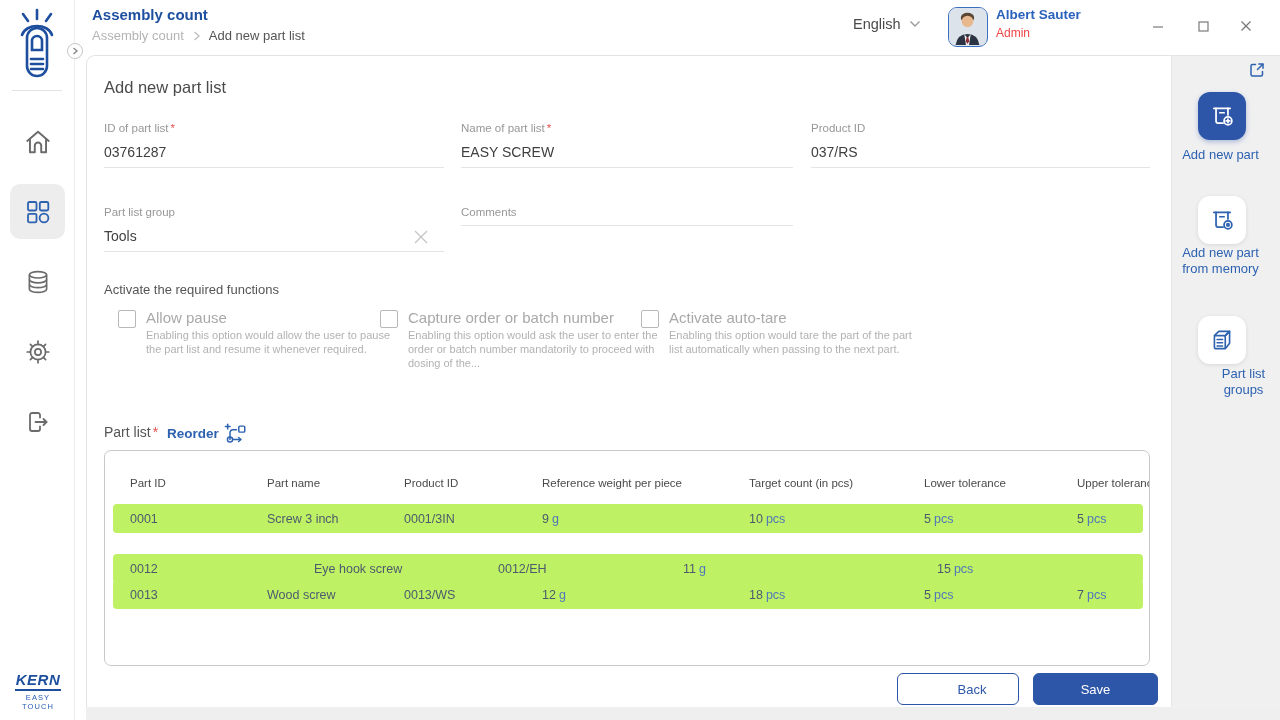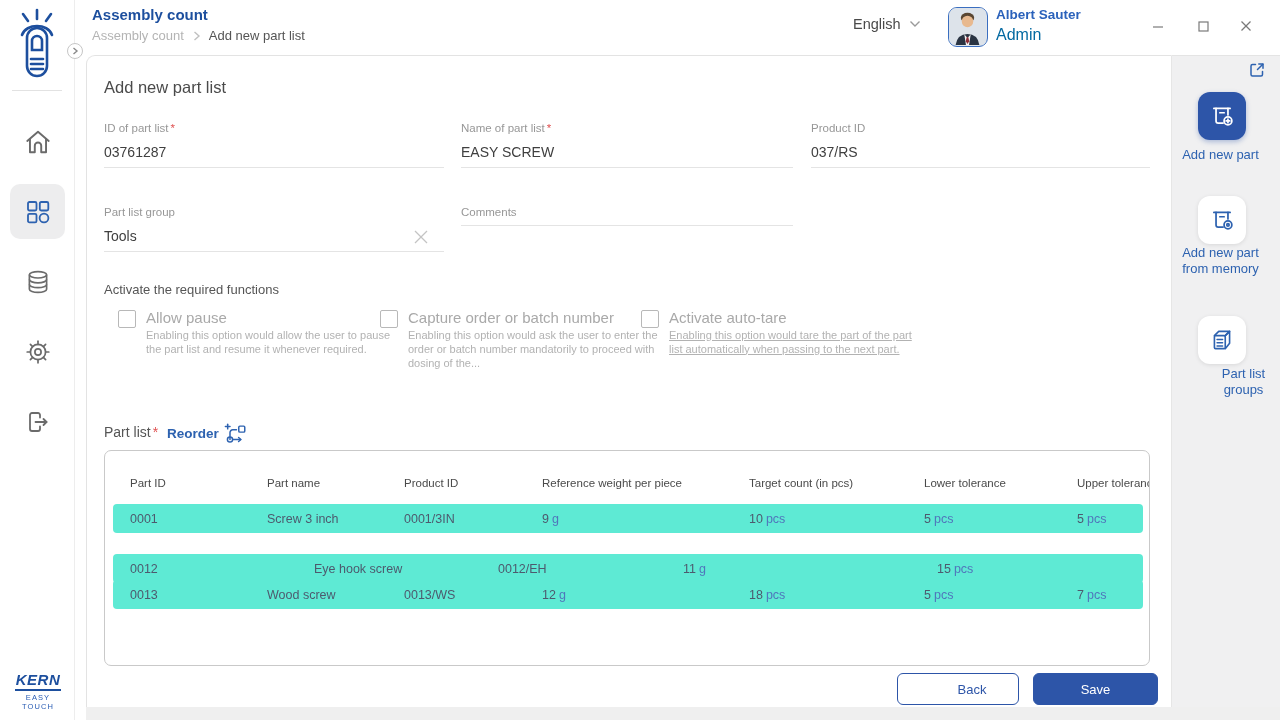--- a/index.html
+++ b/index.html
@@ -10,21 +10,21 @@
   }
   .abs { position:absolute; }
 
   
   .page-title { left:92px; top:6px; font-size:15px; font-weight:700; color:#1d4f9e; }
   .breadcrumb { left:92px; top:28px; font-size:13px; color:#b4b4b4; display:flex; align-items:center; gap:8px; }
   .breadcrumb .current { color:#555; }
   .lang { left:853px; top:16px; font-size:14.5px; color:#4a4a4a; display:flex; align-items:center; gap:8px; cursor:pointer; }
   .avatar { left:948px; top:7px; width:40px; height:40px; border:1.5px solid #3a6ec0; border-radius:9px; overflow:hidden; background:#dfe5ec; }
   .user-name { left:996px; top:7px; font-size:13.5px; font-weight:700; color:#2b62bb; }
-  .user-role { left:996px; top:26px; font-size:16px; color:#0369a1; }
+  .user-role { left:996px; top:26px; font-size:12px; color:#ef4444; }
   .winbtn { top:17px; width:18px; height:18px; display:flex; align-items:center; justify-content:center; cursor:pointer; }
 
   
   .sidebar { left:0; top:0; width:75px; height:720px; background:#fff; border-right:1px solid #ededed; }
   .sb-divider { left:12px; top:90px; width:50px; height:1px; background:#e2e2e2; }
   .sb-item { left:10px; width:55px; height:55px; border-radius:10px; display:flex; align-items:center; justify-content:center; cursor:pointer; }
   .sb-item.active { background:#ededee; }
   .expander { left:67px; top:43px; width:16px; height:16px; border-radius:50%; background:#fff; border:1px solid #c6c6c6; display:flex; align-items:center; justify-content:center; cursor:pointer; z-index:5; }
 
   
@@ -41,21 +41,21 @@
   .cb-box { width:18px; height:18px; border:1.6px solid #b8b8b8; border-radius:2px; background:#fff; cursor:pointer; }
   .cb-label { font-size:15px; color:#a9a9a9; }
   .cb-desc { font-size:11px; line-height:1.25; color:#b2b2b2; }
 
   .partlist-label { left:104px; top:424px; font-size:14px; color:#555; }
   .reorder { left:167px; top:422px; display:flex; align-items:center; gap:5px; font-size:13.5px; font-weight:700; color:#2d62b0; cursor:pointer; }
 
   
   .table-wrap { left:104px; top:450px; width:1046px; height:216px; border:1px solid #c9c9c9; border-radius:7px; overflow:hidden; background:#fff; }
   .thead { position:absolute; left:25px; top:26px; display:flex; font-size:11.5px; color:#4a4a4a; white-space:nowrap; }
-  .trow { position:absolute; left:8px; width:1030px; height:29px; background:#5eead4; border-radius:4px;
+  .trow { position:absolute; left:8px; width:1030px; height:29px; background:#bef264; border-radius:4px;
           display:flex; padding-left:17px; align-items:center; font-size:12.5px; color:#4d5a6e; white-space:nowrap; overflow:hidden; cursor:pointer; }
   .c1{width:137px;flex:none}.c2{width:137px;flex:none}.c3{width:138px;flex:none}
   .c4{width:207px;flex:none}.c5{width:175px;flex:none}.c6{width:153px;flex:none}.c7{width:140px;flex:none}
   .unit { color:#5076bb; margin-left:3px; }
 
   
   .btn { top:673px; height:32px; border-radius:6px; font-size:13px; display:flex; align-items:center; justify-content:center; cursor:pointer; font-family:inherit; }
   .btn-back { left:897px; width:122px; background:#fff; border:1px solid #2d55a8; color:#2d55a8;padding-left:28px; }
   .btn-save { left:1033px; width:125px; background:#2d55a8; border:1px solid #2d55a8; color:#fff; }
 
@@ -242,21 +242,21 @@
   <div class="cb-desc abs" style="left:28px;top:19px;width:250px;">Enabling this option would allow the user to pause the part list and resume it whenever required.</div>
 </div>
 <div class="abs" style="left:380px;top:310px;">
   <div class="cb-box abs" style="left:0;top:0;"></div>
   <div class="cb-label abs" style="left:28px;top:-1px;white-space:nowrap;">Capture order or batch number</div>
   <div class="cb-desc abs" style="left:28px;top:19px;width:255px;">Enabling this option would ask the user to enter the order or batch number mandatorily to proceed with dosing of the...</div>
 </div>
 <div class="abs" style="left:641px;top:310px;">
   <div class="cb-box abs" style="left:0;top:0;"></div>
   <div class="cb-label abs" style="left:28px;top:-1px;white-space:nowrap;">Activate auto-tare</div>
-  <div class="cb-desc abs" style="left:28px;top:19px;width:250px;text-decoration:underline;">Enabling this option would tare the part of the part list automatically when passing to the next part.</div>
+  <div class="cb-desc abs" style="left:28px;top:19px;width:250px;">Enabling this option would tare the part of the part list automatically when passing to the next part.</div>
 </div>
 
 <div class="abs partlist-label">
   <span>Part list</span><span class="req">*</span>
 </div>
 <div class="abs reorder">
   <span>Reorder</span>
   <svg width="24" height="23" viewBox="0 0 26 24" fill="none" stroke="#2d62b0" stroke-width="1.6" stroke-linecap="round" stroke-linejoin="round">
     <line x1="4" y1="2" x2="4" y2="7"></line>
       <line x1="1.5" y1="4.5" x2="6.5" y2="4.5"></line>

